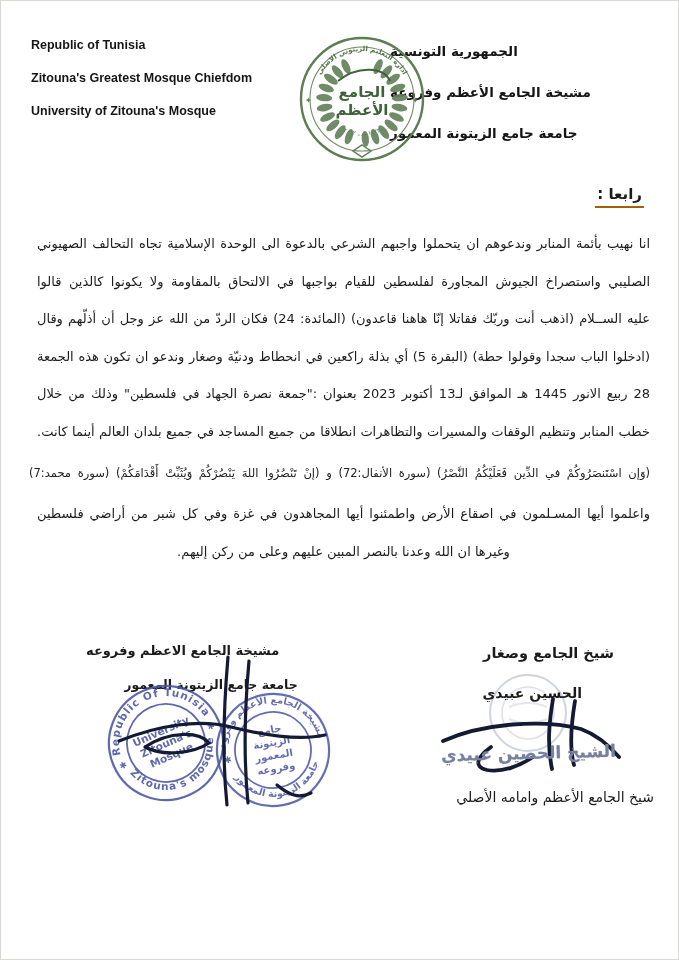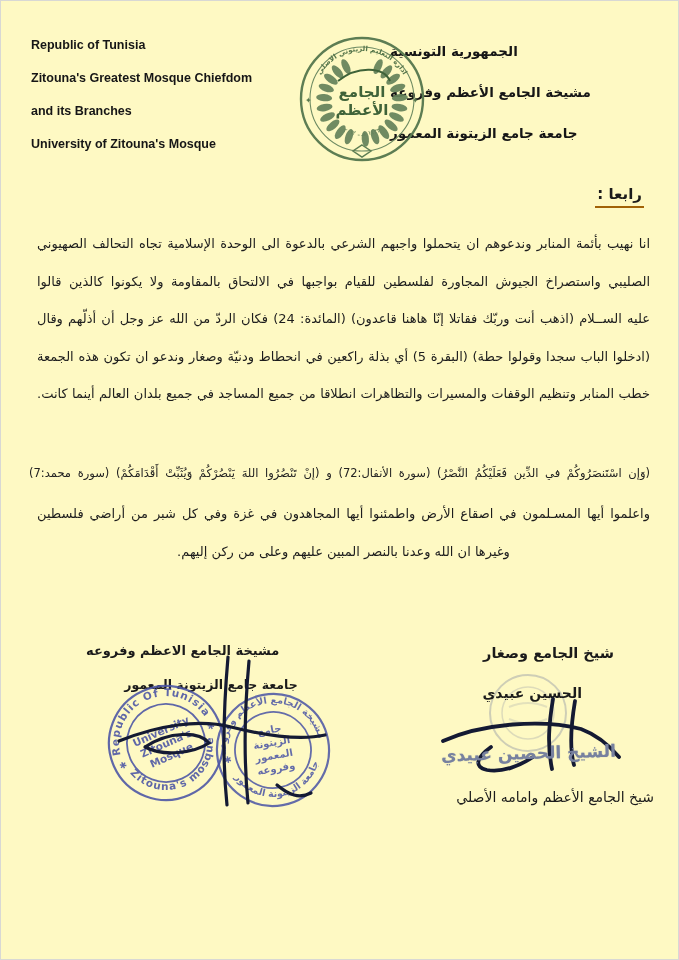--- a/index.html
+++ b/index.html
@@ -1,19 +1,19 @@
 <!DOCTYPE html>
 <html lang="ar"><head>
 <meta charset="utf-8">
 <style>
   * { margin:0; padding:0; box-sizing:border-box; }
   html,body { background:#e8e8e6; }
   .page {
     position:relative; width:679px; height:960px; margin:0 auto;
-    background:#fef9c3; border:1px solid #d8d8d4; overflow:hidden;
+    background:#ffffff; border:1px solid #d8d8d4; overflow:hidden;
     font-family:"DejaVu Sans", sans-serif; color:#1b1b1b;
   }
   .abs { position:absolute; }
   
   .hdr-left { left:30px; top:28px; font-family:"Liberation Sans", sans-serif;
               font-weight:bold; font-size:12.5px; color:#161616; }
   .hdr-left div { height:33px; line-height:33px; }
   .hdr-right { right:38px; top:30px; width:250px; direction:rtl; text-align:left;
                font-weight:bold; font-size:13.5px; color:#161616; }
   .hdr-right div { height:41px; line-height:41px; }
@@ -41,21 +41,20 @@
   svg text { font-family:"DejaVu Sans", sans-serif; }
 </style>
 </head>
 <body>
 
 <div class="page">
 
   <div class="abs hdr-left">
     <div>Republic of Tunisia</div>
     <div>Zitouna's Greatest Mosque Chiefdom</div>
-    <div>and its Branches</div>
     <div>University of Zitouna's Mosque</div>
   </div>
 
   <div class="abs hdr-right">
     <div>الجمهورية التونسية</div>
     <div>مشيخة الجامع الأعظم وفروعه</div>
     <div>جامعة جامع الزيتونة المعمور</div>
   </div>
 
   <svg class="abs" style="left:295px; top:24px;" width="132" height="144" viewBox="0 0 132 144">
@@ -105,20 +104,21 @@
     <path d="M66,120 l9,6 l-9,6 l-9,-6 z" fill="none" stroke="#5d7d53" stroke-width="1.5"></path>
   </svg>
 
   <div class="abs heading">رابعا :</div>
 
   <div class="abs para" style="top:224px;">
     <div class="bl">انا نهيب بأئمة المنابر وندعوهم ان يتحملوا واجبهم الشرعي بالدعوة الى الوحدة الإسلامية تجاه التحالف الصهيوني</div>
     <div class="bl">الصليبي واستصراخ الجيوش المجاورة لفلسطين للقيام بواجبها في الالتحاق بالمقاومة  ولا يكونوا كالذين قالوا لموسى</div>
     <div class="bl">عليه الســلام (اذهب أنت وربّك فقاتلا إنّا هاهنا قاعدون) (المائدة: 24) فكان الردّ من الله عز وجل أن أذلّهم وقال لهم</div>
     <div class="bl">(ادخلوا الباب سجدا وقولوا حطة) (البقرة 5)  أي بذلة راكعين في انحطاط ودنيّة وصغار وندعو ان تكون هذه الجمعة</div>
+    <div class="bl">28 ربيع الانور 1445 هـ الموافق لـ13 أكتوبر 2023 بعنوان :"جمعة نصرة الجهاد في فلسطين" وذلك من خلال</div>
     <div class="bl">خطب المنابر وتنظيم الوقفات والمسيرات والتظاهرات انطلاقا من جميع المساجد في جميع بلدان العالم أينما كانت.</div>
   </div>
 
   <div class="abs quote">(وَإن اسْتَنصَرُوكُمْ في الدِّين فَعَلَيْكُمُ النَّصْرُ) (سورة الأنفال:72) و (إنْ تَنْصُرُوا اللهَ يَنْصُرْكُمْ وَيُثَبِّتْ أَقْدَامَكُمْ) (سورة محمد:7)</div>
 
   <div class="abs para" style="top:494px;">
     <div class="bl">واعلموا أيها المسـلمون في اصقاع الأرض واطمئنوا أيها المجاهدون في غزة وفي كل شبر من أراضي فلسطين المسلمين</div>
     <div class="bl bl-center">وغيرها ان الله وعدنا بالنصر المبين عليهم وعلى من ركن إليهم.</div>
   </div>
 

